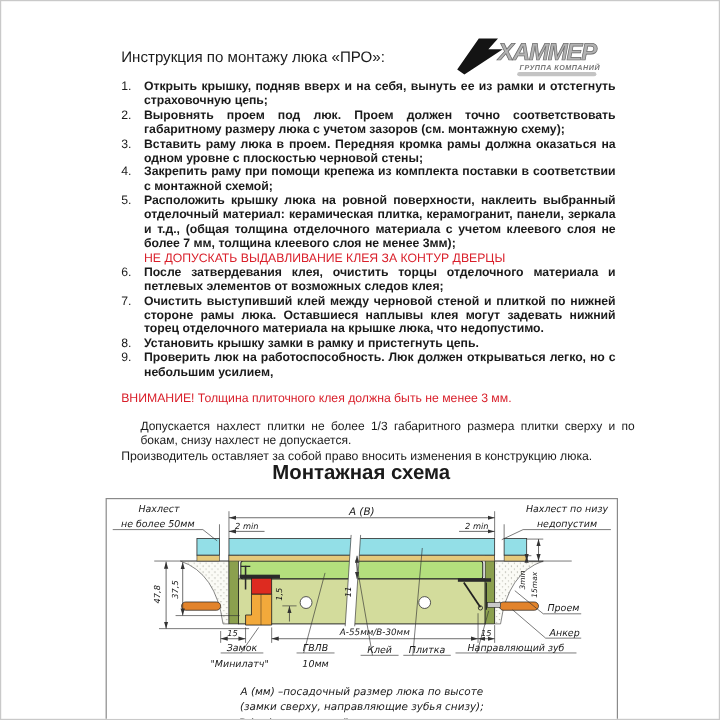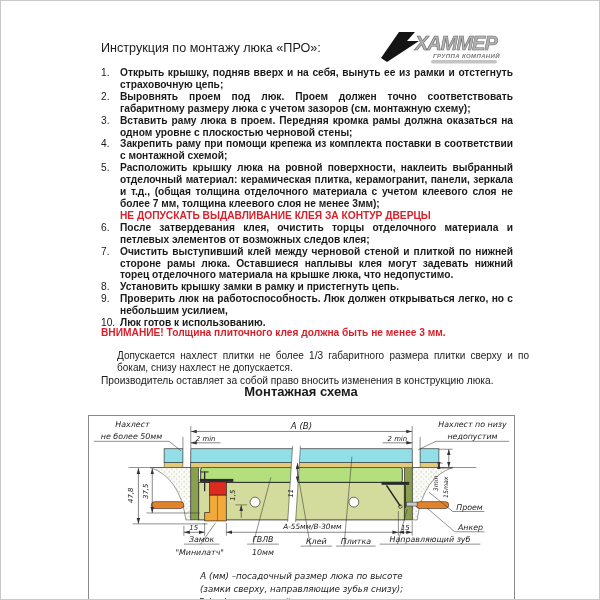--- a/index.html
+++ b/index.html
@@ -10,30 +10,30 @@
     overflow:hidden;
   }
   .logo { position:absolute; top:7px; left:378px; width:122px; height:38px;margin-top:20px; }
   .page-title { position:absolute; left:100px; top:40px; width:412px;
     font-size:12.6px; font-weight:normal; }
   .instruction-list { position:absolute; left:100px; top:66px; width:412px;
     margin:0; padding:0; list-style:none; font-size:10.2px; line-height:11.9px; }
   .instruction-list li { display:flex; }
   .num { width:19px; flex:none; }
   .itext { flex:1; text-align:justify;font-weight:bold; }
-  .red { color:#d91f2a; font-weight:bold; }
+  .red { color:#d91f2a; font-weight:normal; }
   .inline-warning { margin-left:19px; }
   .attention { position:absolute; left:100px; top:326px; width:412px;
     font-size:10.2px; line-height:11.9px; }
   .para1 { position:absolute; left:116px; top:349px; width:412px;
     font-size:10px; line-height:12.2px; text-align:justify; }
   .para2 { position:absolute; left:100px; top:374px; width:412px;
     font-size:10.2px; line-height:12.2px; }
   .scheme-title { position:absolute; left:0; top:383px; width:600px;
-    text-align:center; font-weight:bold; font-size:13px; }
+    text-align:center; font-weight:bold; font-size:17px; }
   .diagram-box { position:absolute; left:87px; top:414px; width:427px; height:231px;
     border:1px solid #8a8a8a; background:#ffffff; box-sizing:border-box; }
   .dt { font-family:"DejaVu Sans", sans-serif; font-style:italic; fill:#1a1a1a; }
   .s6 { font-size:6.3px; } .s7 { font-size:7px; } .s75 { font-size:7.4px; }
   .s8 { font-size:8px; } .s9 { font-size:8.8px; }
   .ln  { stroke:#333; stroke-width:0.55; fill:none; }
   .dim { stroke:#333; stroke-width:0.6; fill:none; }
 </style>
 </head>
 <body>
@@ -81,24 +81,20 @@
     <span class="num">7.</span>
     <span class="itext">Очистить выступивший клей между черновой стеной и плиткой по нижней стороне рамы люка. Оставшиеся наплывы клея могут задевать нижний торец отделочного материала на крышке люка, что недопустимо.</span>
   </li>
   <li>
     <span class="num">8.</span>
     <span class="itext">Установить крышку замки в рамку и пристегнуть цепь.</span>
   </li>
   <li>
     <span class="num">9.</span>
     <span class="itext">Проверить люк на работоспособность. Люк должен открываться легко, но с небольшим усилием,</span>
-  </li>
-  <li>
-    <span class="num">10.</span>
-    <span class="itext">Люк готов к использованию.</span>
   </li>
 </ol>
 
 <div class="attention red">ВНИМАНИЕ! Толщина плиточного клея должна быть не менее 3 мм.</div>
 <div class="para1">Допускается нахлест плитки не более 1/3 габаритного размера плитки сверху и по бокам, снизу нахлест не допускается.</div>
 <div class="para2">Производитель оставляет за собой право вносить изменения в конструкцию люка.</div>
 <div class="scheme-title">Монтажная схема</div>
 
 <div class="diagram-box">
 <svg width="425" height="193" viewBox="0 0 430 195">

